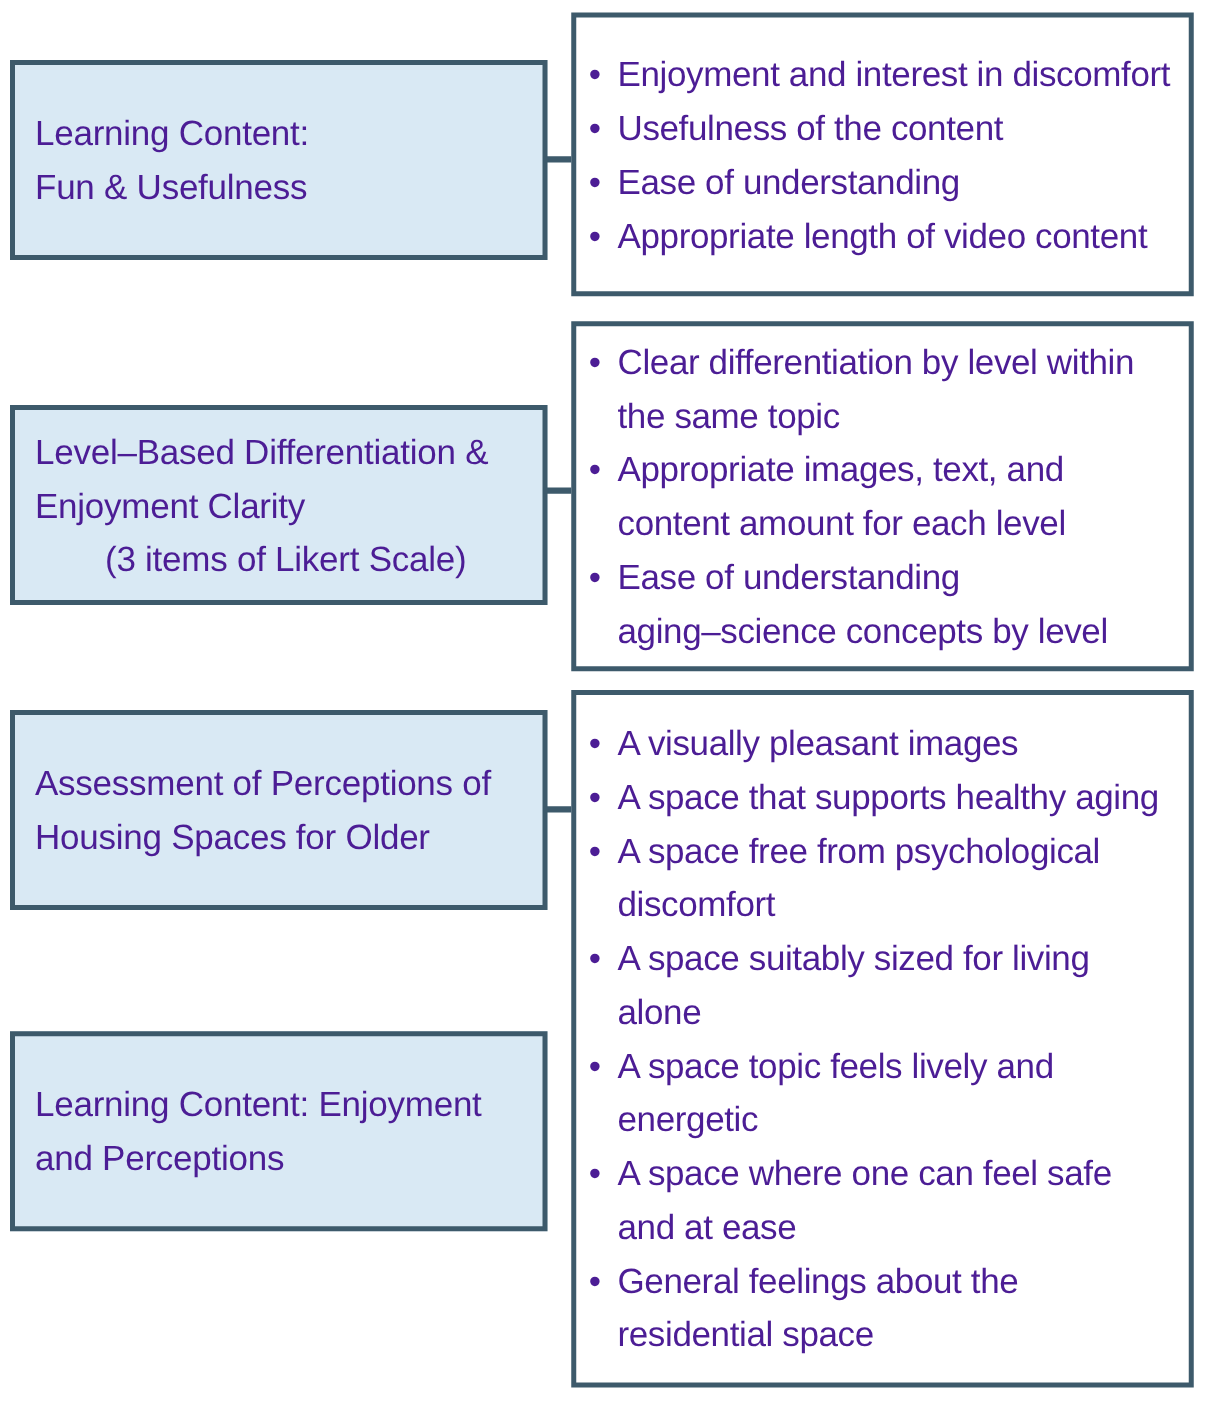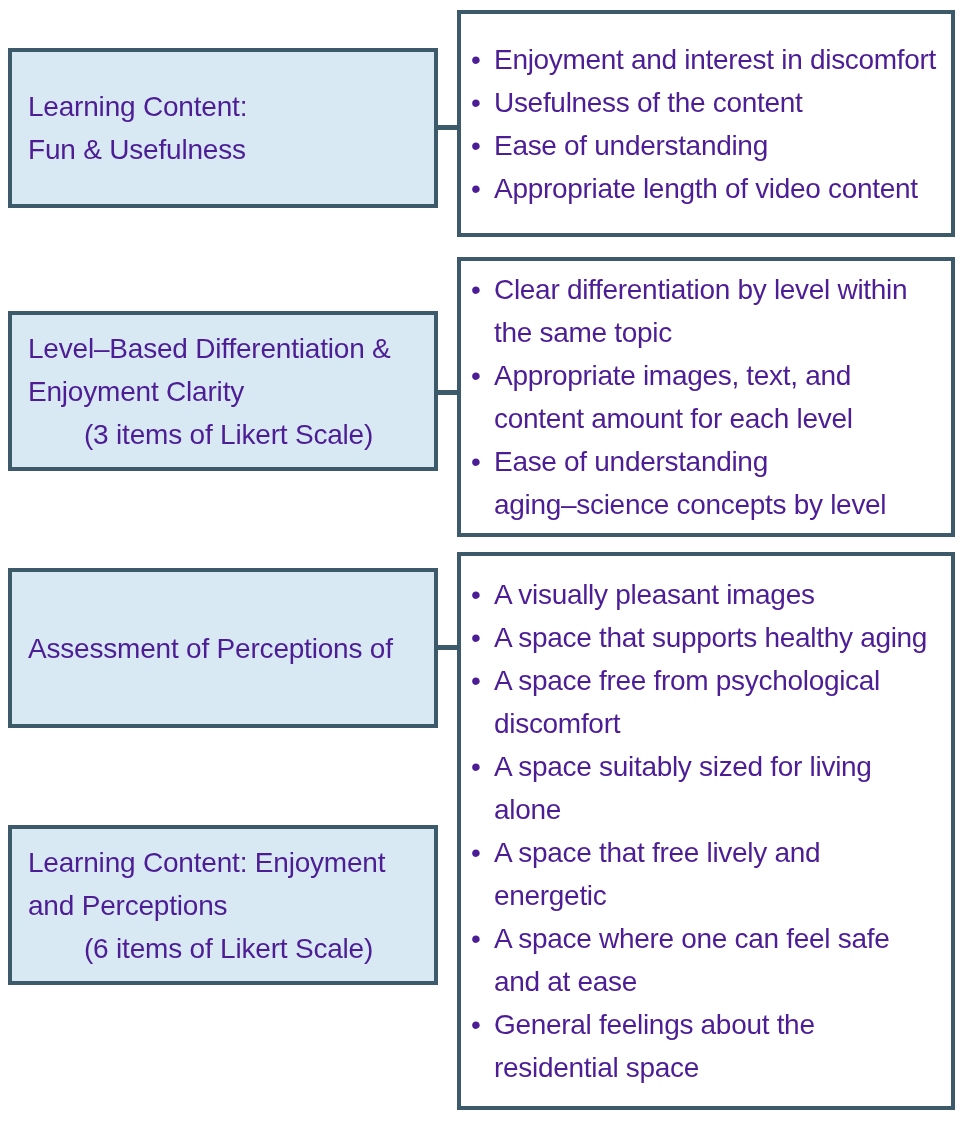--- a/index.html
+++ b/index.html
@@ -50,34 +50,34 @@
 </head>
 <body>
 
 <div class="canvas">
 
   <div class="cat" style="top:48px">
     <div class="line">Learning Content:</div>
     <div class="line">Fun &amp; Usefulness</div>
   </div>
 
-  <div class="cat" style="top:311px">
+  <div class="cat" style="top:324px">
     <div class="line">Level–Based Differentiation &amp;</div>
     <div class="line">Enjoyment Clarity</div>
     <div class="line indent">(3 items of Likert Scale)</div>
   </div>
 
   <div class="cat" style="top:568px">
     <div class="line">Assessment of Perceptions of</div>
+    <div class="line">Housing Spaces for Older</div>
   </div>
 
   <div class="cat" style="top:825px">
     <div class="line">Learning Content: Enjoyment</div>
     <div class="line">and Perceptions</div>
-    <div class="line indent">(6 items of Likert Scale)</div>
   </div>
 
   <div class="connector" style="top:125px"></div>
   <div class="connector" style="top:390px"></div>
   <div class="connector" style="top:645px"></div>
 
   <div class="items" style="top:10px;height:227px">
     <div class="bullet">
       <span class="dot">•</span>
       <span class="bt">Enjoyment and interest in discomfort</span>
@@ -128,21 +128,21 @@
       <span class="bt">A space free from psychological
 discomfort</span>
     </div>
     <div class="bullet">
       <span class="dot">•</span>
       <span class="bt">A space suitably sized for living
 alone</span>
     </div>
     <div class="bullet">
       <span class="dot">•</span>
-      <span class="bt">A space that free lively and
+      <span class="bt">A space topic feels lively and
 energetic</span>
     </div>
     <div class="bullet">
       <span class="dot">•</span>
       <span class="bt">A space where one can feel safe
 and at ease</span>
     </div>
     <div class="bullet">
       <span class="dot">•</span>
       <span class="bt">General feelings about the

